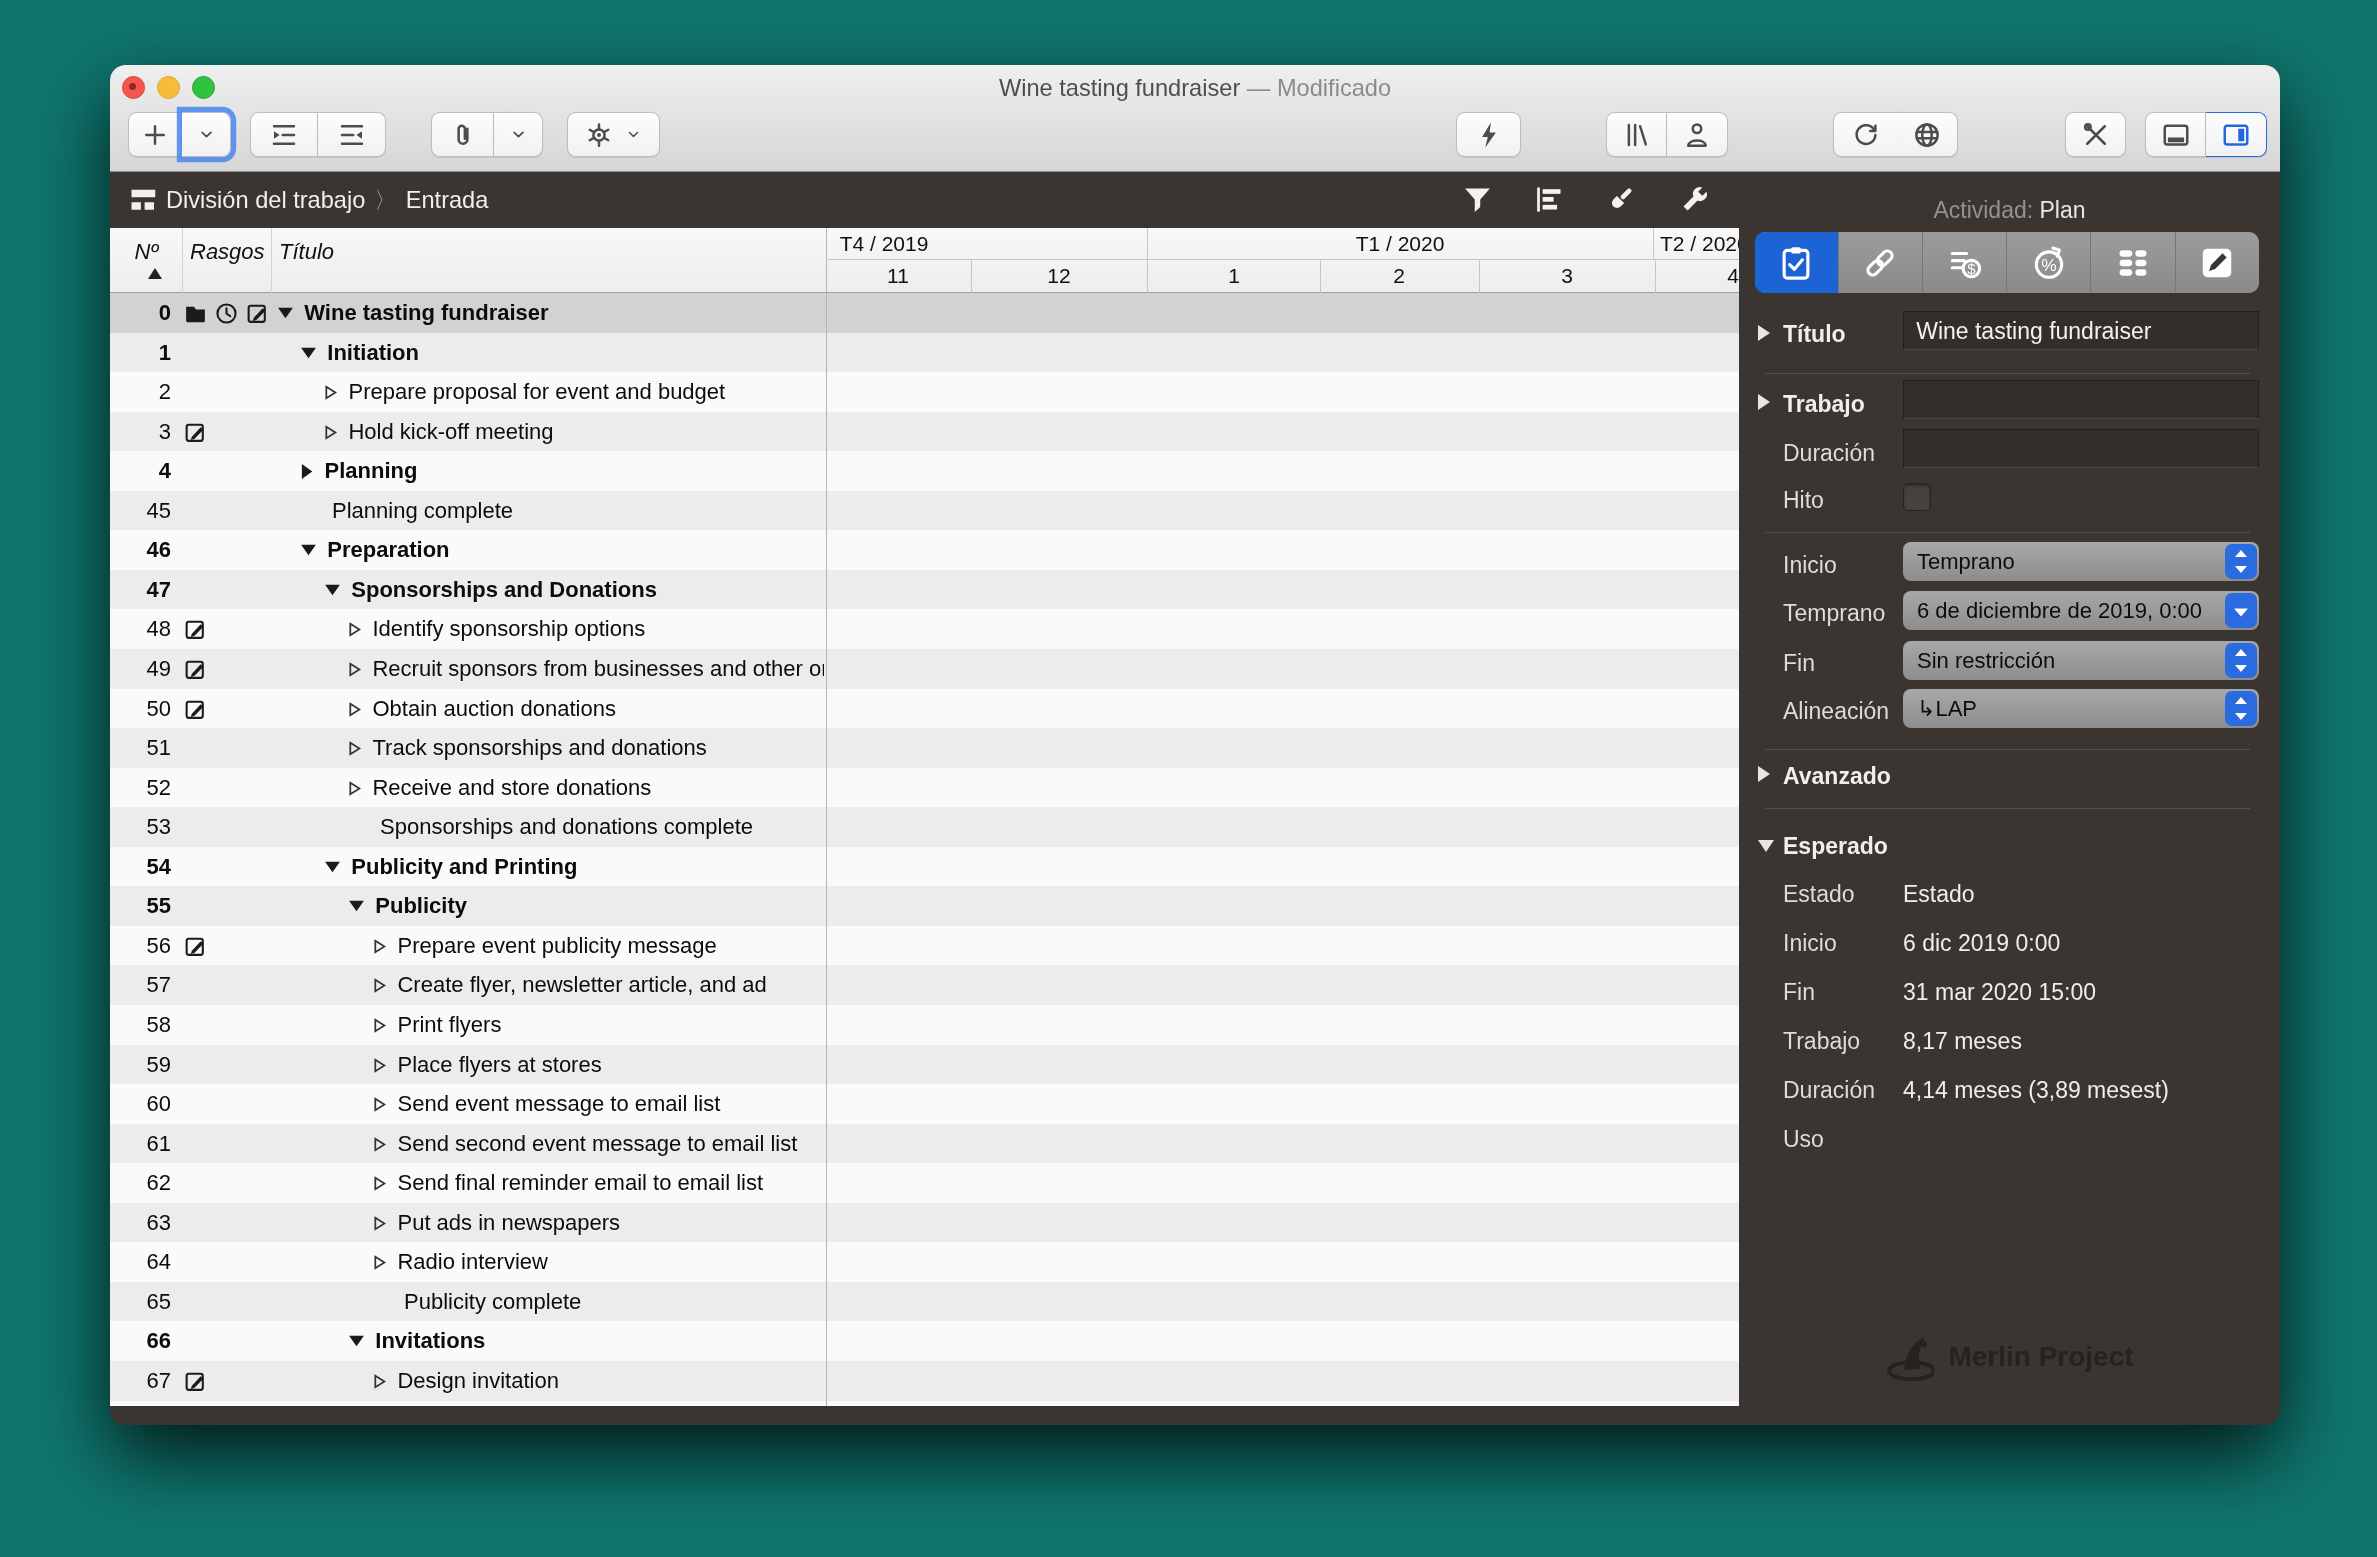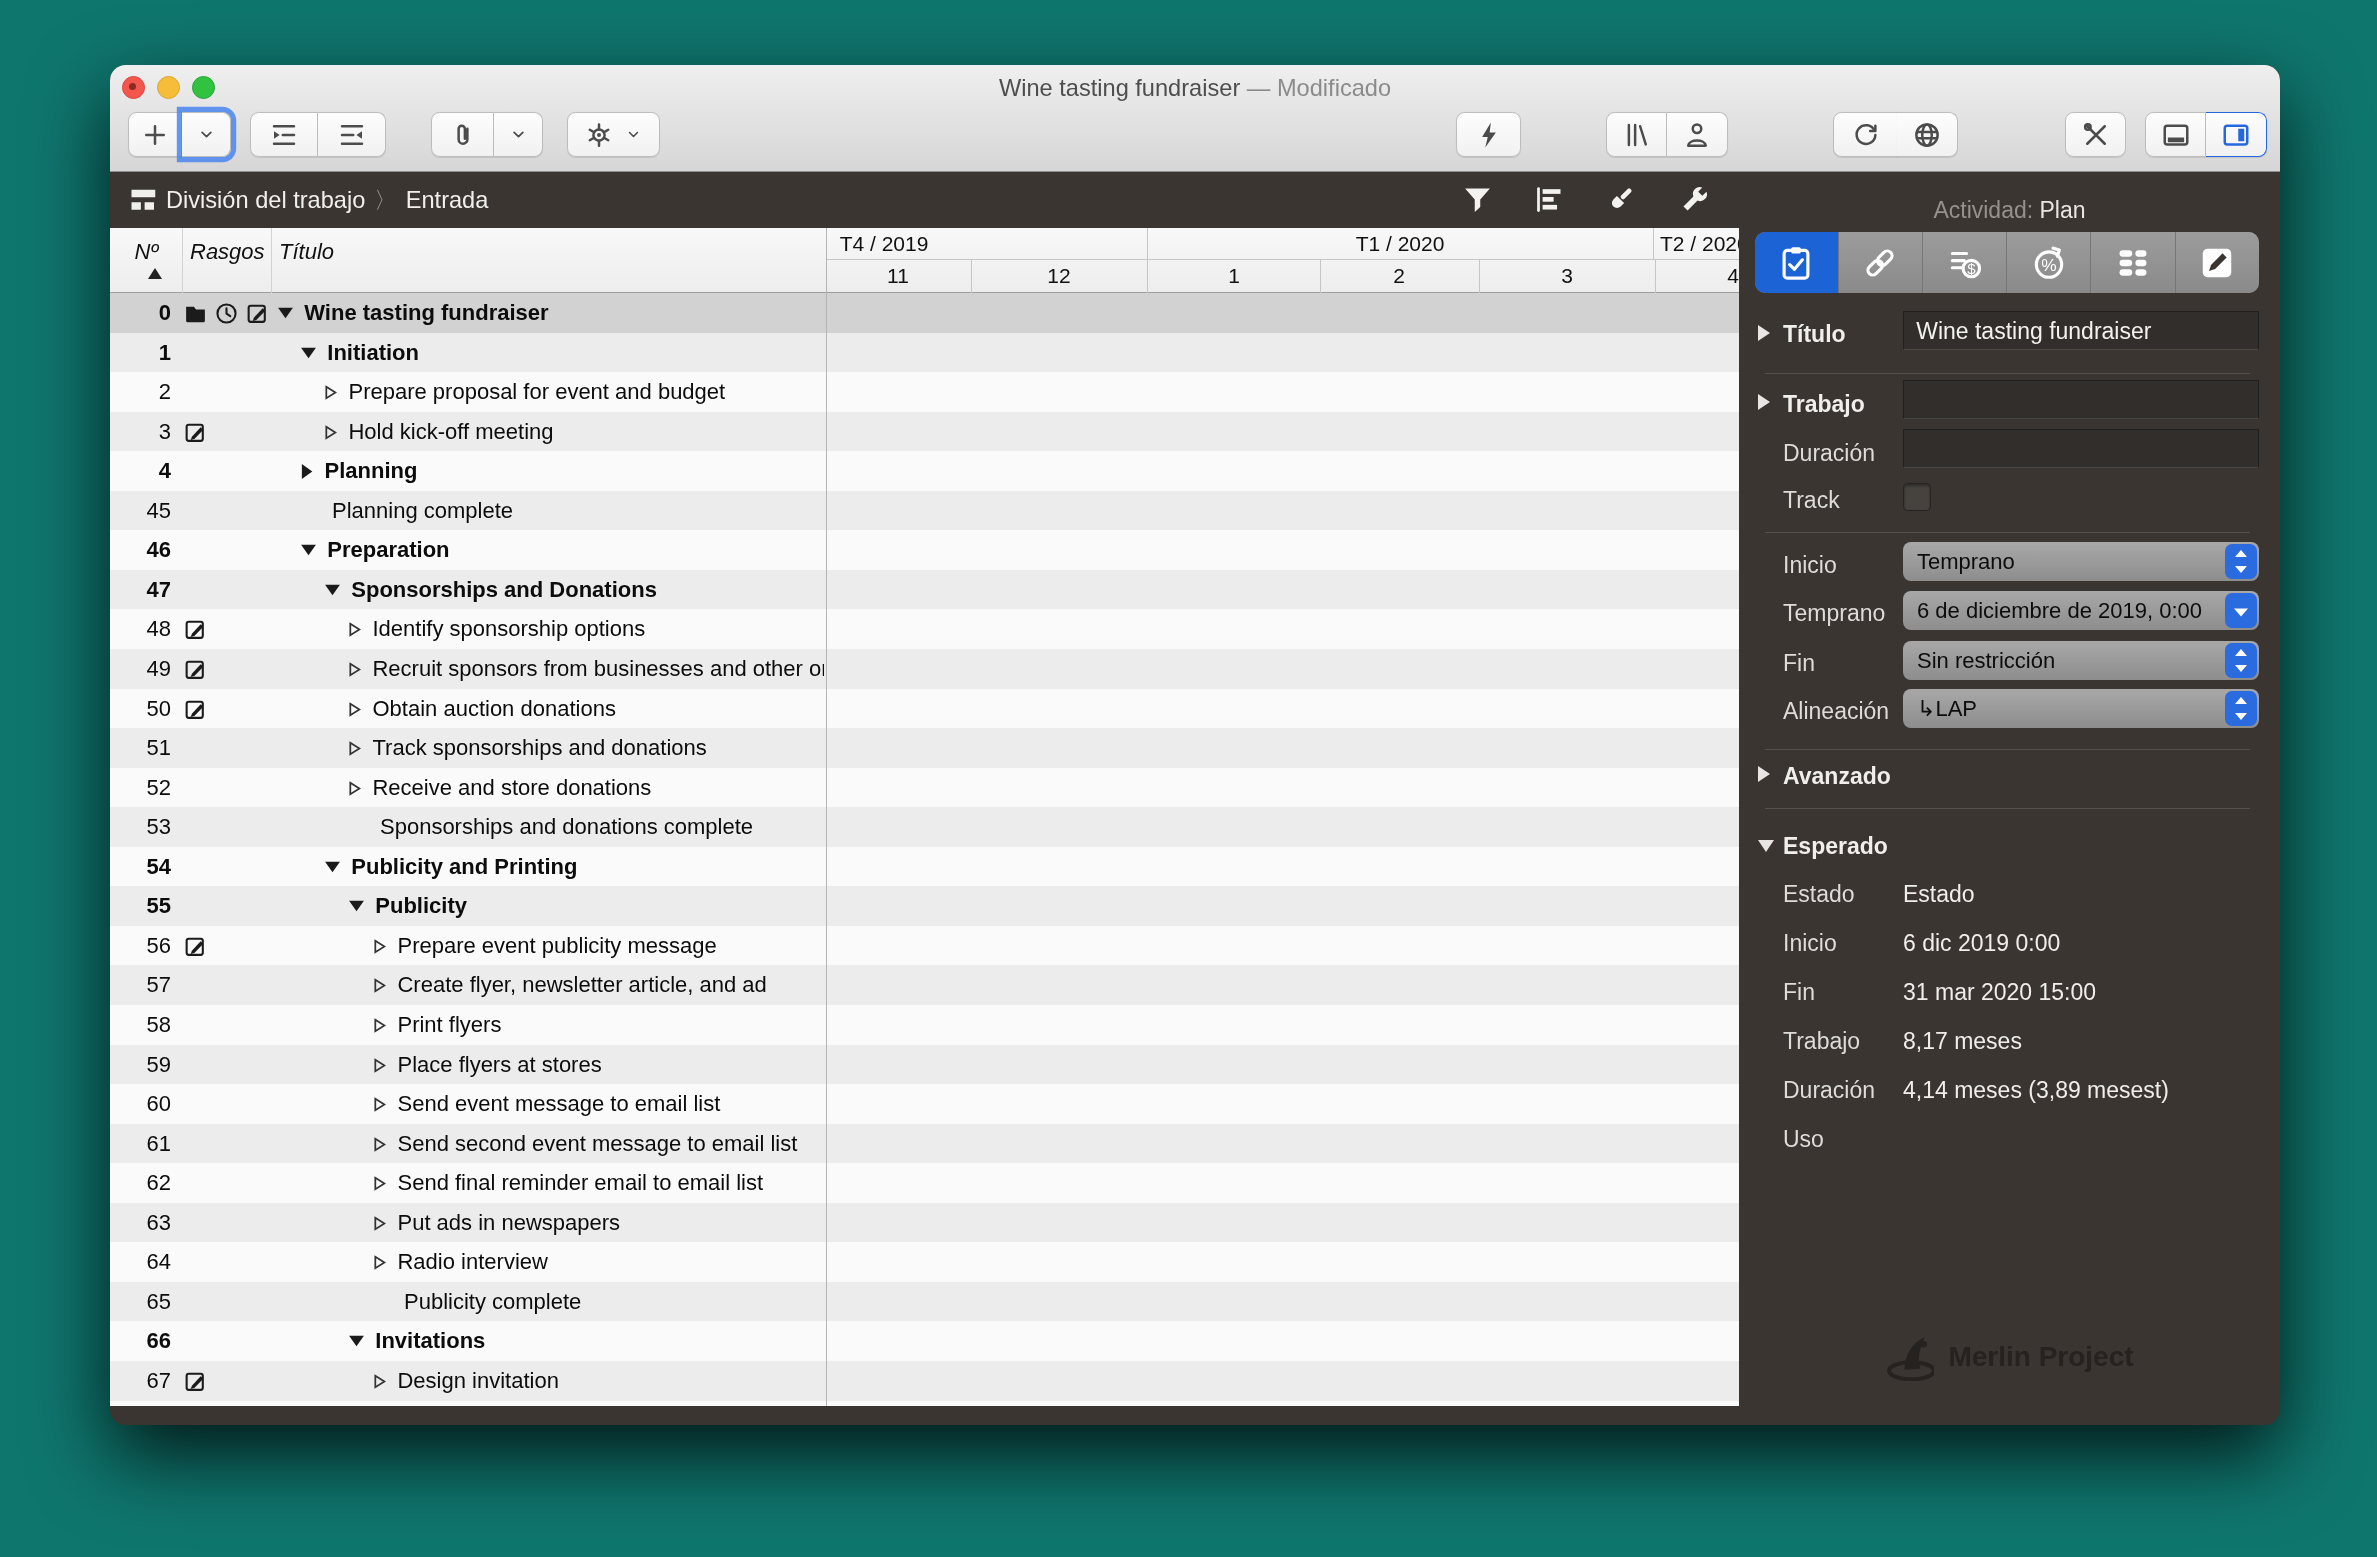--- a/index.html
+++ b/index.html
@@ -901,21 +901,21 @@
 
       <div class="idiv" style="top:202px"></div>
 
       <span class="disc r" style="top:223px"></span>
       <span class="ilabel b" style="top:220px">Trabajo</span>
       <div class="ifield" style="top:209px"></div>
 
       <span class="ilabel" style="top:269px">Duración</span>
       <div class="ifield" style="top:258px"></div>
 
-      <span class="ilabel" style="top:316px">Track</span>
+      <span class="ilabel" style="top:316px">Hito</span>
       <div class="checkbox" style="top:312px"></div>
 
       <div class="idiv" style="top:361px"></div>
 
       <span class="ilabel" style="top:381px">Inicio</span>
       <div class="popup" style="top:371px"><span>Temprano</span><span class="pu dual"></span></div>
 
       <span class="ilabel" style="top:429px">Temprano</span>
       <div class="popup" style="top:420px"><span>6 de diciembre de 2019, 0:00</span><span class="pu single"></span></div>
 

